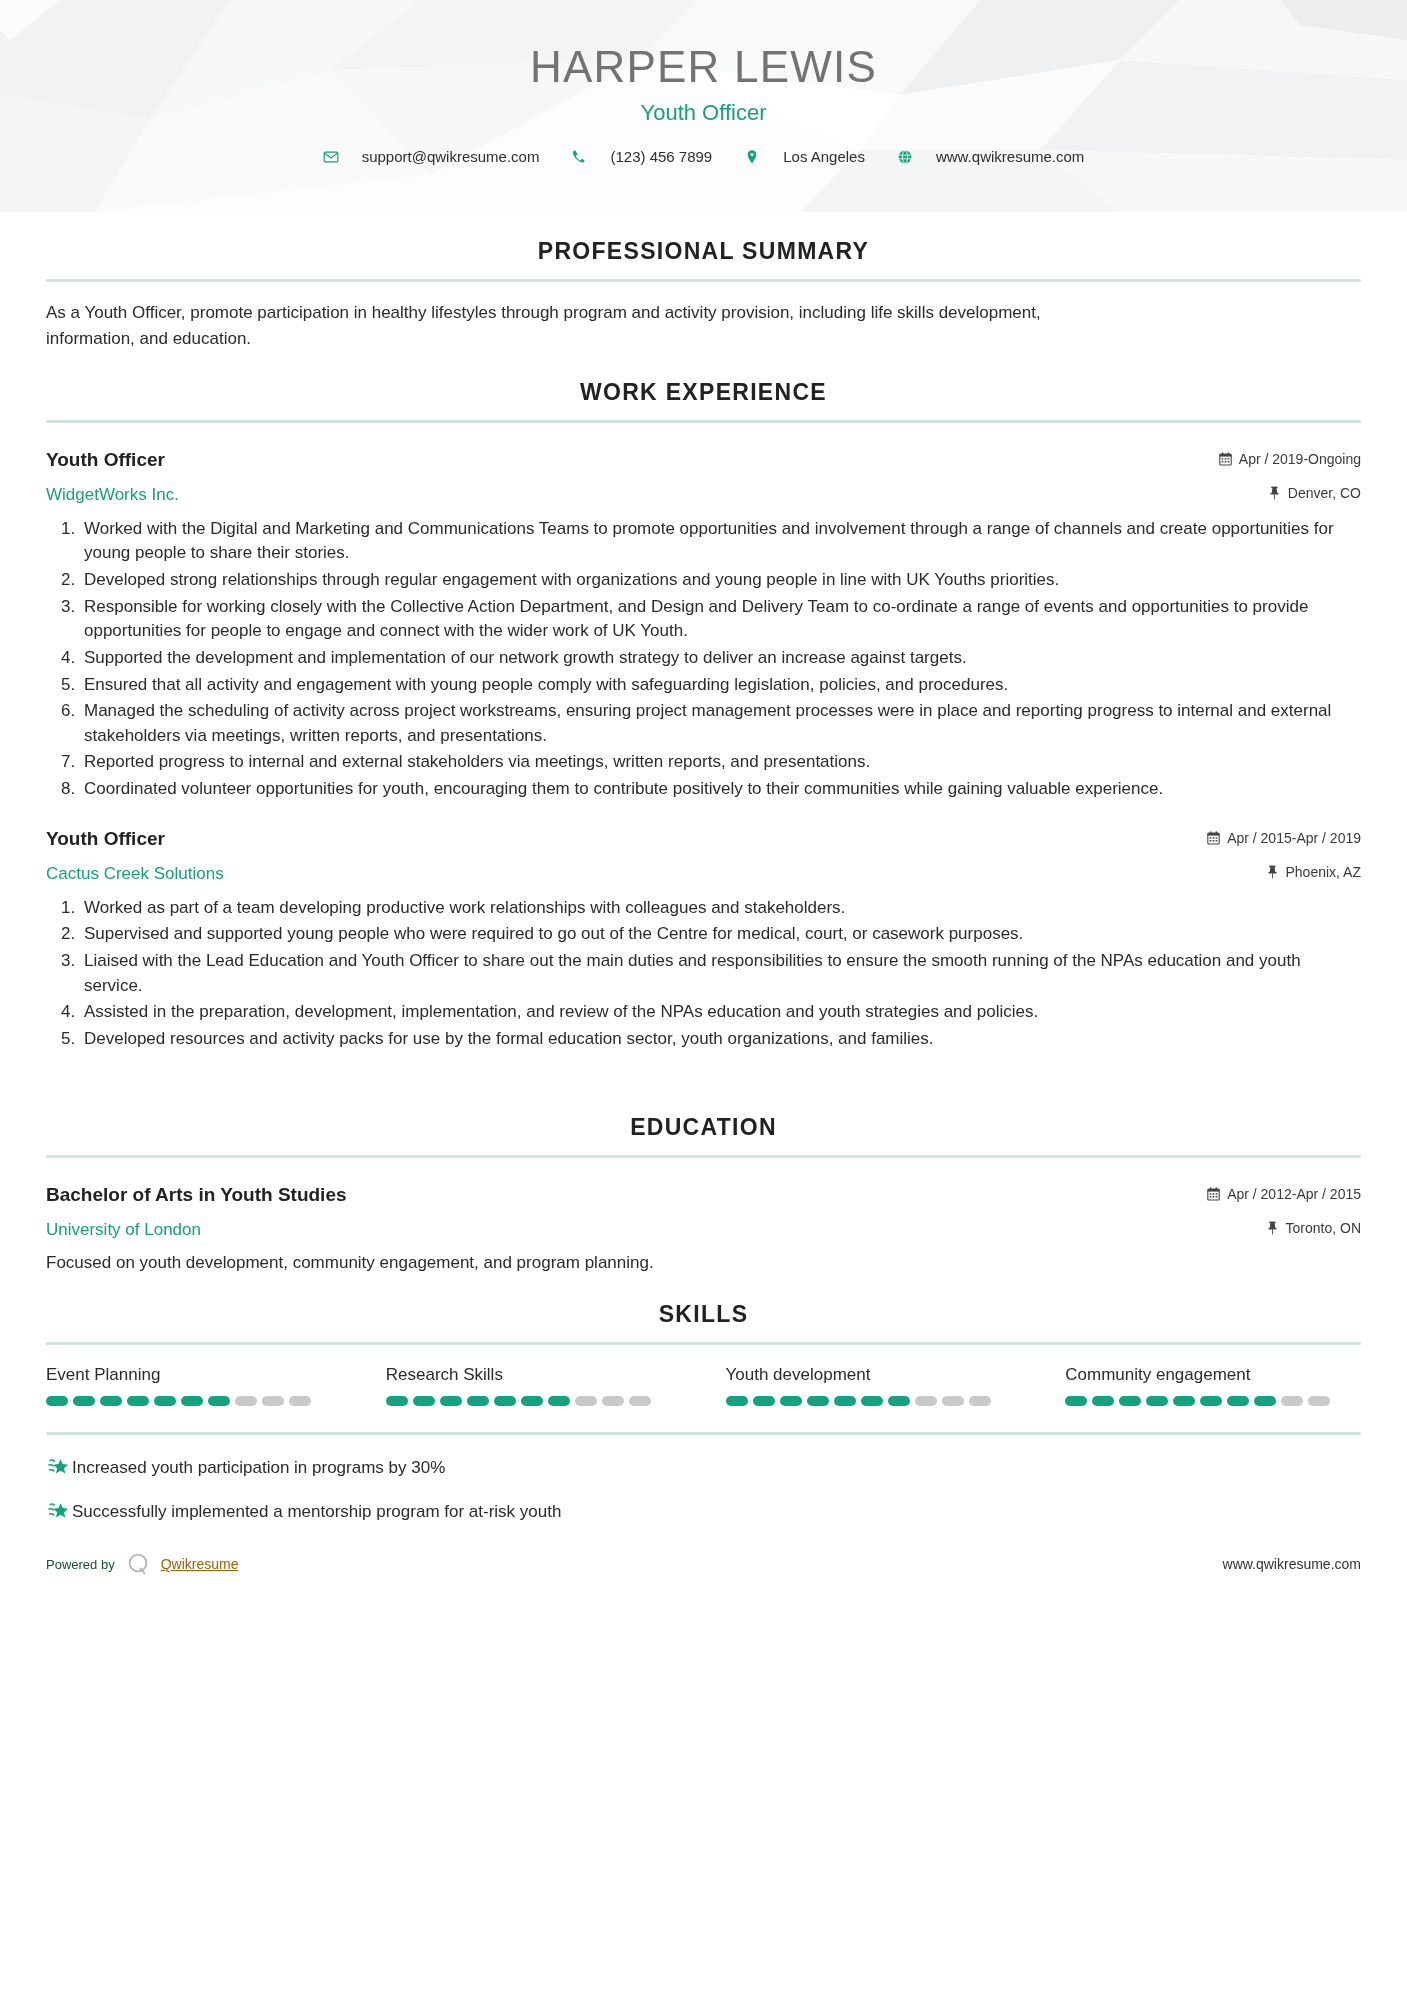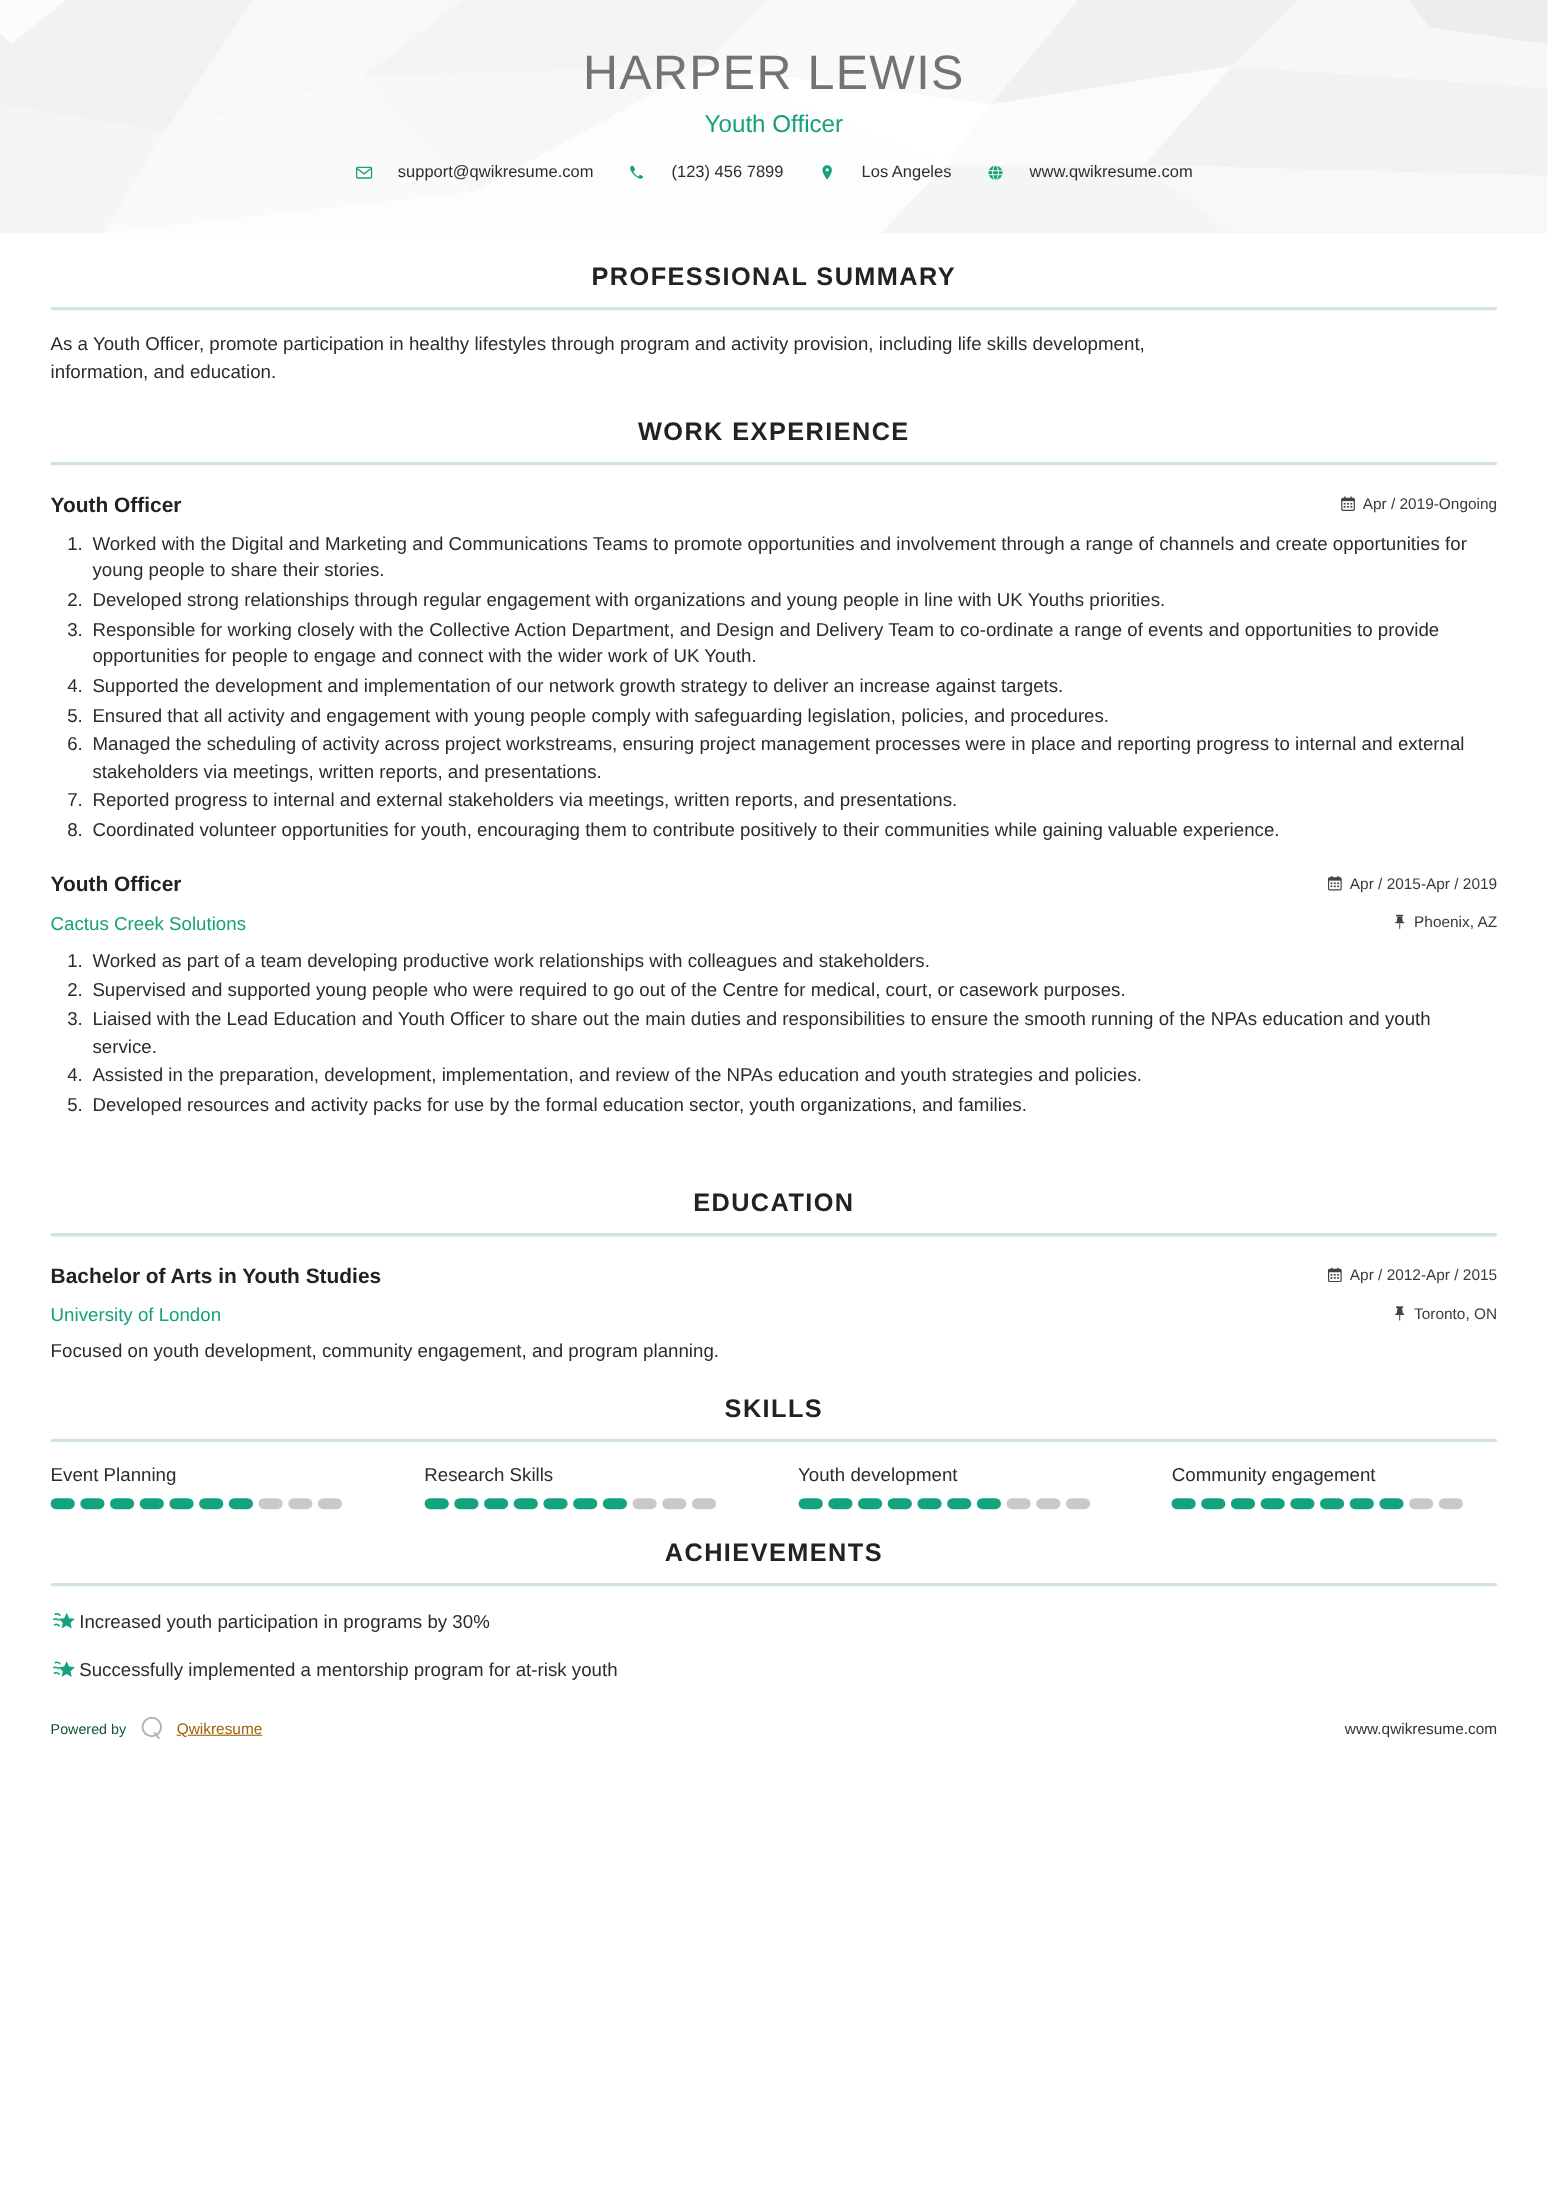--- a/index.html
+++ b/index.html
@@ -354,20 +354,33 @@
                 <rect x="5.6" y="6.2" width="1.7" height="1.5"></rect>
                 <rect x="8.6" y="6.2" width="1.7" height="1.5"></rect>
                 <rect x="2.6" y="9" width="1.7" height="1.5"></rect>
                 <rect x="5.6" y="9" width="1.7" height="1.5"></rect>
                 <rect x="8.6" y="9" width="1.7" height="1.5"></rect>
               </svg>
             </span>
             <span>Apr / 2019-Ongoing</span>
           </div>
         </div>
+        <div class="entry-row second">
+          <div class="entry-org">WidgetWorks Inc.</div>
+          <div class="entry-meta">
+            <span class="m-icon">
+              <svg width="11" height="14" viewBox="0 0 11 14" fill="currentColor">
+                <rect x="2.2" y="0.6" width="6.4" height="1.5"></rect>
+                <path d="M3.4 2.1 h4.2 l0.7 5 h1.2 v1.3 H1.5 V7.1 h1.2 z"></path>
+                <rect x="5.0" y="8.4" width="0.9" height="5"></rect>
+              </svg>
+            </span>
+            <span>Denver, CO</span>
+          </div>
+        </div>
         <ol class="bullets">
           <li>Worked with the Digital and Marketing and Communications Teams to promote opportunities and involvement through a range of channels and create opportunities for young people to share their stories.</li>
           <li>Developed strong relationships through regular engagement with organizations and young people in line with UK Youths priorities.</li>
           <li>Responsible for working closely with the Collective Action Department, and Design and Delivery Team to co-ordinate a range of events and opportunities to provide opportunities for people to engage and connect with the wider work of UK Youth.</li>
           <li>Supported the development and implementation of our network growth strategy to deliver an increase against targets.</li>
           <li>Ensured that all activity and engagement with young people comply with safeguarding legislation, policies, and procedures.</li>
           <li>Managed the scheduling of activity across project workstreams, ensuring project management processes were in place and reporting progress to internal and external stakeholders via meetings, written reports, and presentations.</li>
           <li>Reported progress to internal and external stakeholders via meetings, written reports, and presentations.</li>
           <li>Coordinated volunteer opportunities for youth, encouraging them to contribute positively to their communities while gaining valuable experience.</li>
         </ol>
@@ -523,21 +536,20 @@
               <span class="dot on"></span>
               <span class="dot on"></span>
               <span class="dot"></span>
               <span class="dot"></span>
             </div>
         </div>
       </div>
     </div>
 
     <div class="section">
-      <div class="section-title">ACHIEVEMENTS</div>
       <div class="section-rule"></div>
 
       <div class="ach-list">
         <div class="ach-item">
           <span class="ach-icon">
             <svg width="26" height="26" viewBox="0 0 26 26" fill="currentColor">
               <path d="M14.6 4.2 l2.2 4.9 5.3 .6 -4 3.6 1.1 5.2 -4.6 -2.7 -4.6 2.7 1.1 -5.2 -4 -3.6 5.3 -.6 z"></path>
               <path d="M4.2 5.4 q2.6 -.9 4.2 .9" fill="none" stroke="currentColor" stroke-width="1.5" stroke-linecap="round"></path>
               <path d="M3.0 10.0 q2.6 -.9 4.2 .9" fill="none" stroke="currentColor" stroke-width="1.5" stroke-linecap="round"></path>
               <path d="M3.6 15.0 q2.6 -.9 4.2 .9" fill="none" stroke="currentColor" stroke-width="1.5" stroke-linecap="round"></path>

